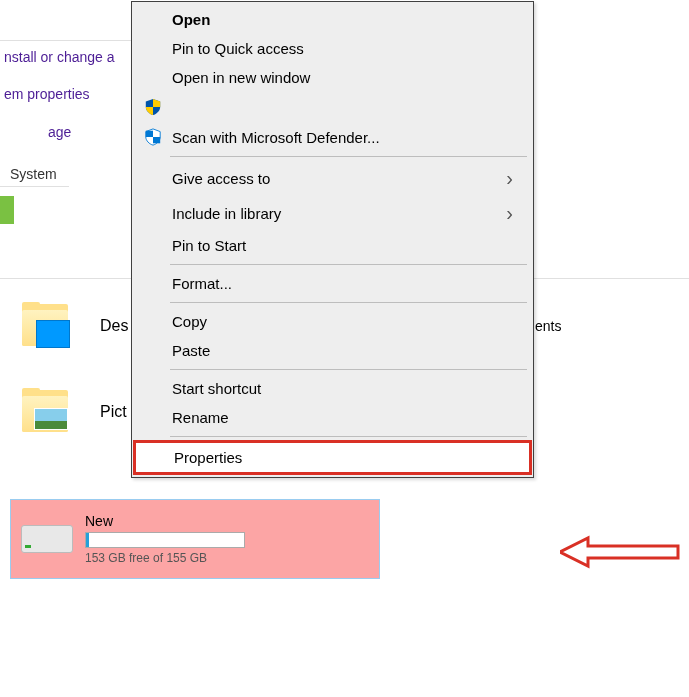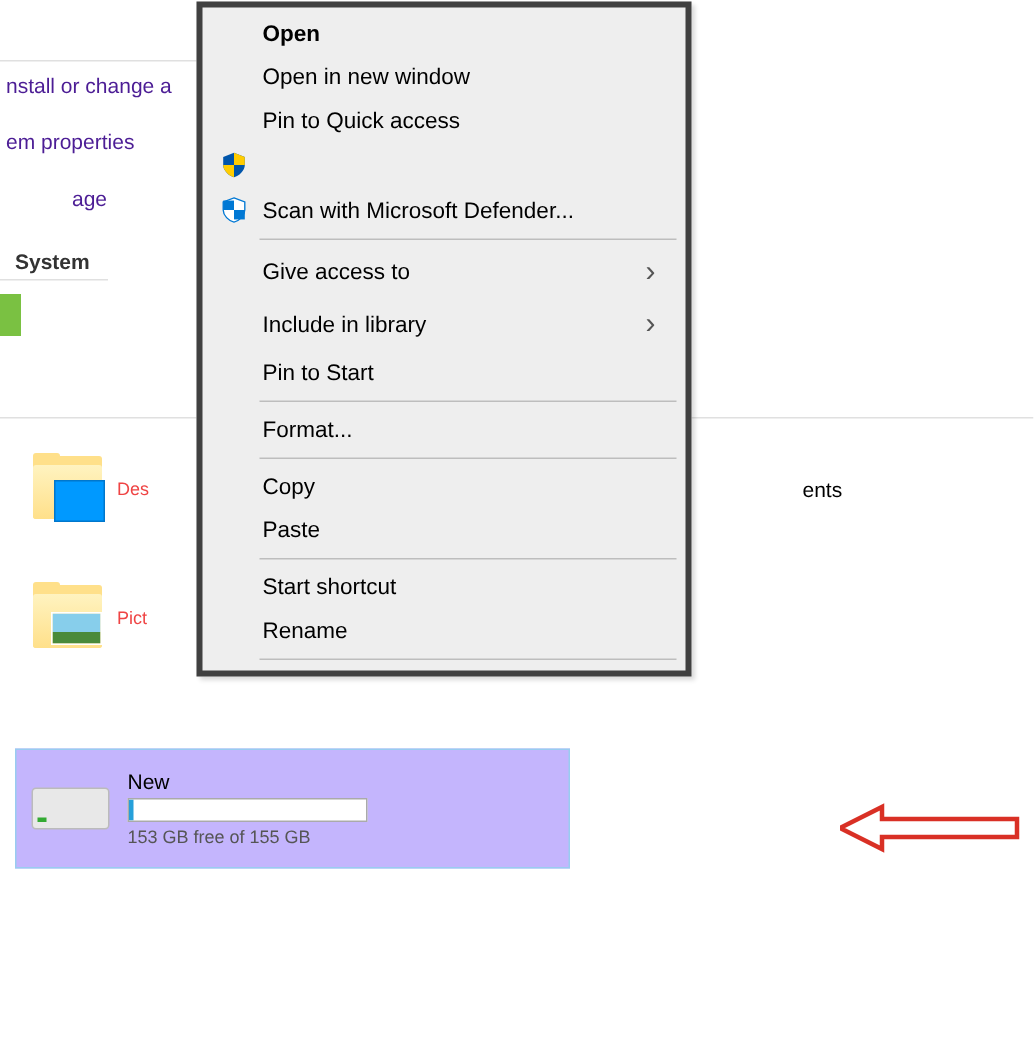--- a/index.html
+++ b/index.html
@@ -25,21 +25,20 @@
     .bg-line2 { top: 95px; }
     .bg-line3 { top: 128px; margin-left: 44px; }
     .bg-tab {
       position: absolute;
       left: 0;
       top: 162px;
       font-size: 14px;
       padding: 4px 12px 4px 10px;
       color: #333;
       border-bottom: 1px solid #e0e0e0;
-      font-weight: bold;
     }
     .green-bar {
       position: absolute;
       left: 0; top: 196px;
       width: 14px; height: 28px;
       background: #7ac142;
     }
     .sep-line {
       position: absolute;
       left: 0; right: 0;
@@ -80,34 +79,34 @@
       width: 34px; height: 28px;
       background: #0099ff;
       border: 1px solid #0077cc;
     }
     .pictures-overlay {
       position: absolute; left: 12px; top: 20px;
       width: 34px; height: 22px;
       background: linear-gradient(#87ceeb 60%, #4a8a3a 60%);
       border: 1px solid #fff;
     }
-    .folder-label { font-size: 12px; color: #ef4444; }
+    .folder-label { font-size: 16px; color: #000000; margin-left: 22px; }
     .documents-label {
       position: absolute;
       left: 535px; top: 318px;
       font-size: 14px;
     }
     
     
     .drive-item {
       position: absolute;
       left: 10px; top: 499px;
       width: 370px;
       height: 80px;
-      background: #c4b5fd;
+      background: #fca5a5;
       border: 1px solid #99ccf0;
       display: flex;
       align-items: center;
       padding: 8px;
       gap: 10px;
     }
     .drive-icon { width: 56px; height: 40px; position: relative; }
     .drive-body {
       position: absolute; left: 2px; top: 6px;
       width: 52px; height: 28px;
@@ -134,23 +133,23 @@
       width: 2%;
       background: #26a0da;
     }
     .drive-free { font-size: 12px; color: #555; }
     
     
     .context-menu {
       position: absolute;
       left: 131px;
       top: 1px;
-      width: 330px;
+      width: 403px;
       background: #eeeeee;
-      border: 4px solid #404040;
+      border: 1px solid #404040;
       padding: 3px 2px;
       box-shadow: 2px 2px 3px rgba(0,0,0,0.15);
     }
     .menu-item {
       display: flex;
       align-items: center;
       padding: 6px 4px;
       font-size: 15px;
       color: #000;
       position: relative;
@@ -243,25 +242,25 @@
   </div>
 </div>
 
 <div class="context-menu">
   <div class="menu-item">
     <span class="icon-slot"></span>
     <span class="label bold">Open</span>
   </div>
   <div class="menu-item">
     <span class="icon-slot"></span>
+    <span class="label">Pin to Quick access</span>
+  </div>
+  <div class="menu-item">
+    <span class="icon-slot"></span>
     <span class="label">Open in new window</span>
-  </div>
-  <div class="menu-item">
-    <span class="icon-slot"></span>
-    <span class="label">Pin to Quick access</span>
   </div>
   <div class="menu-item">
     <span class="icon-slot">
       <svg class="shield-icon" viewBox="0 0 20 20">
         <path d="M10 1 L18 4 V10 C18 14 14 18 10 19 C6 18 2 14 2 10 V4 Z" fill="#0055aa"></path>
         <path d="M10 1 L18 4 V10 H10 Z" fill="#ffcc00"></path>
         <path d="M10 19 C6 18 2 14 2 10 H10 Z" fill="#ffcc00"></path>
       </svg>
     </span>
   </div>
@@ -307,19 +306,23 @@
   <div class="menu-sep"></div>
   <div class="menu-item">
     <span class="icon-slot"></span>
     <span class="label">Start shortcut</span>
   </div>
   <div class="menu-item">
     <span class="icon-slot"></span>
     <span class="label">Rename</span>
   </div>
   <div class="menu-sep"></div>
+  <div class="menu-item highlight">
+    <span class="icon-slot"></span>
+    <span class="label">Properties</span>
+  </div>
 </div>
 
 <div class="red-arrow">
   <svg viewBox="0 0 120 36">
     <polygon points="0,18 28,4 28,12 118,12 118,24 28,24 28,32" fill="none" stroke="#d93025" stroke-width="3"></polygon>
   </svg>
 </div>
 
 </body></html>

